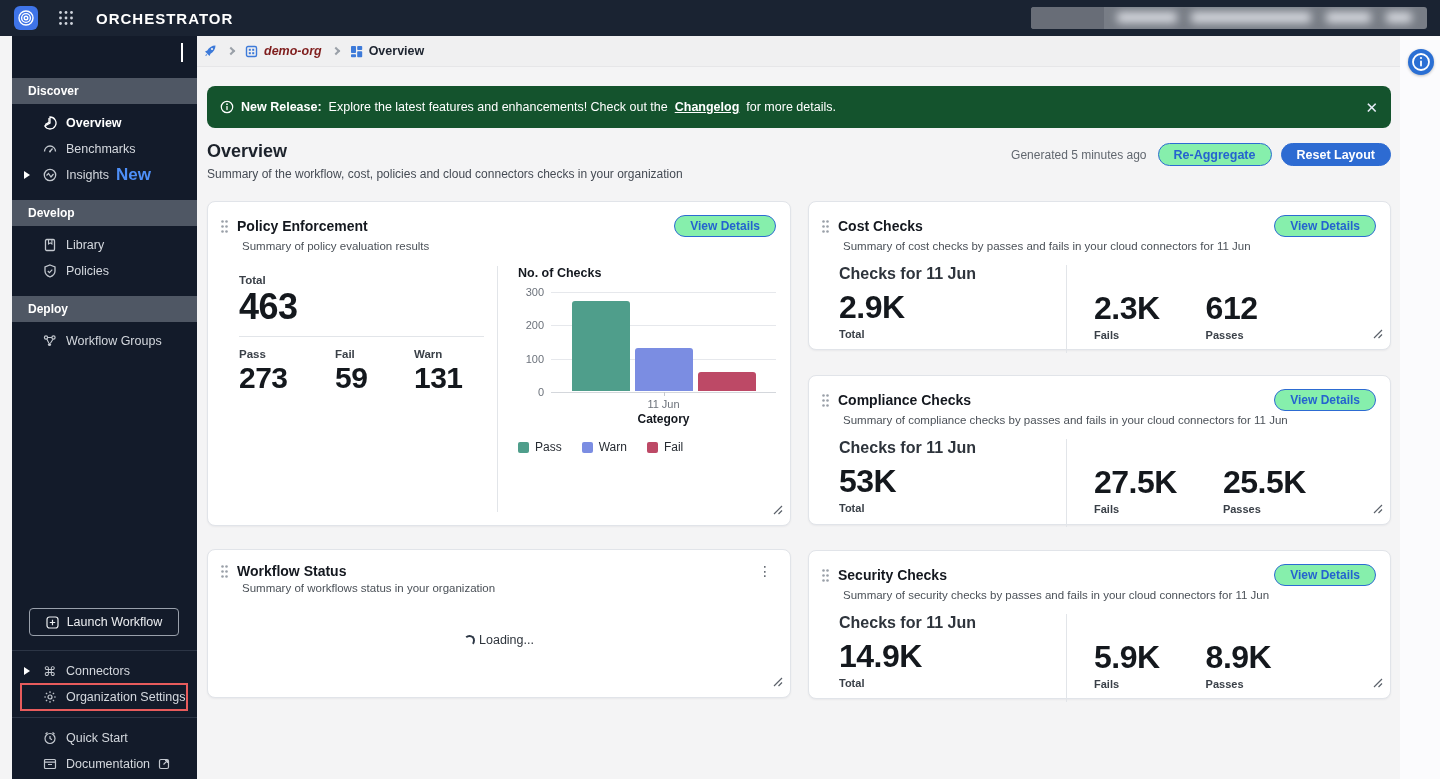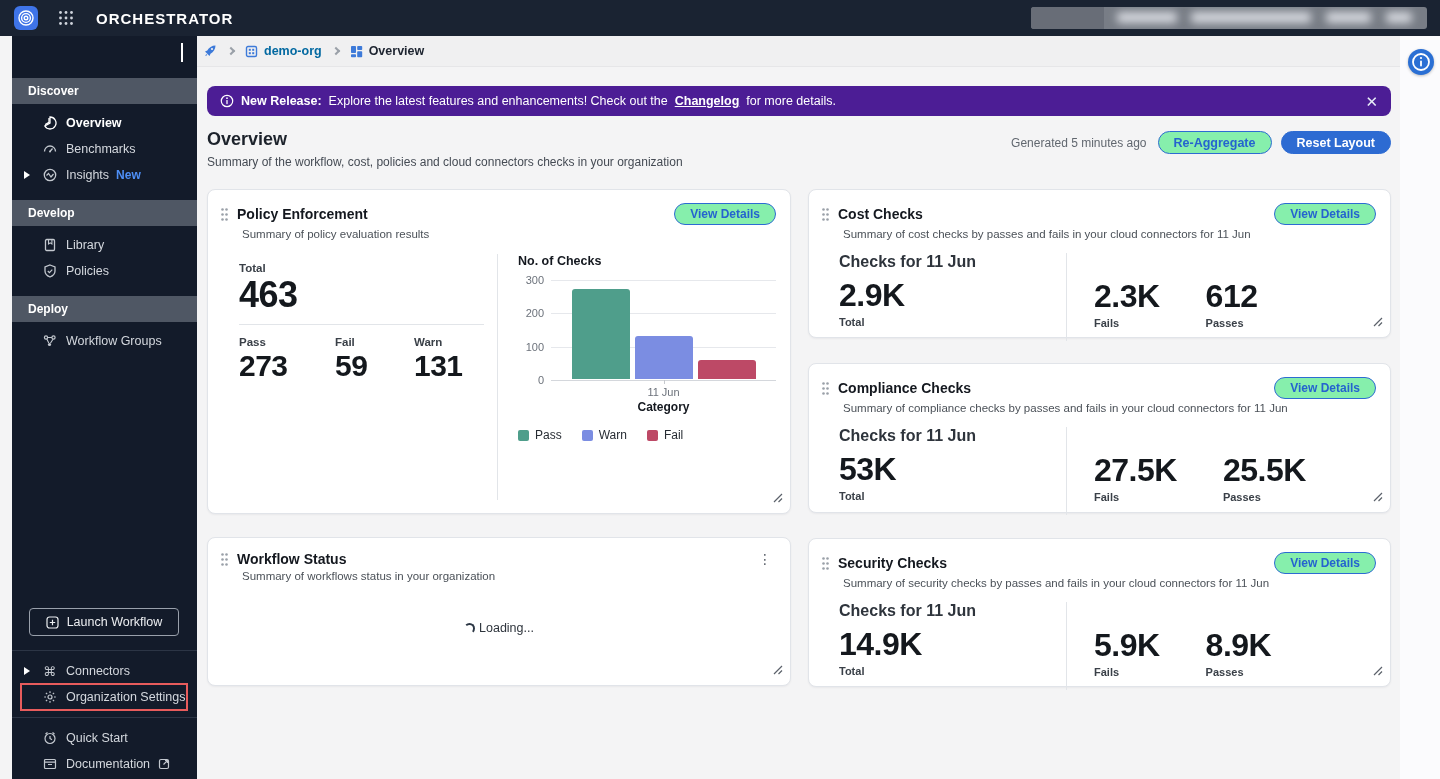--- a/index.html
+++ b/index.html
@@ -19,43 +19,43 @@
   .sidebar { position:absolute; top:36px; left:12px; width:185px; height:743px; background:#131b2a; display:flex; flex-direction:column; z-index:40;justify-content:space-between; }
   .sb-collapse { height:32px; display:flex; align-items:center; justify-content:flex-end; padding-right:14px; }
   .chev-left { width:8px; height:8px; border-left:2px solid #fff; border-bottom:2px solid #fff; transform:rotate(45deg); }
   .sb-section-hd { background:#4f5764; color:#fff; font-size:12px; font-weight:700; height:26px; display:flex; align-items:center; padding-left:16px; margin-top:10px; }
   .sb-section-hd:first-of-type { margin-top:2px; }
   .sb-items { padding:6px 0 2px; }
   .sb-item { height:26px; display:flex; align-items:center; padding-left:30px; color:#d4d8de; font-size:12.5px; cursor:pointer; position:relative; }
   .sb-item .caret { position:absolute; left:12px; width:0; height:0; border-left:6px solid #fff; border-top:4px solid transparent; border-bottom:4px solid transparent; }
   .sb-item .ic { width:15px; height:15px; margin-right:9px; display:flex; align-items:center; justify-content:center; flex:none; }
   .sb-item.active { color:#fff; font-weight:700; }
-  .badge-new { color:#4e8ff7; font-size:12px; font-weight:700; margin-left:7px; }
+  .badge-new { color:#4e8ff7; font-size:17px; font-weight:700; margin-left:7px; }
   .sb-bottom { margin-top:auto; }
   .launch-btn { margin:0 17px 14px; height:28px; border:1px solid #99a0ab; border-radius:4px; background:transparent; color:#eceef1; font-size:12.5px; display:flex; align-items:center; justify-content:center; gap:8px; width:150px; cursor:pointer; font-family:inherit; }
   .sb-div { border-top:1px solid #2c3545; }
   .sb-footer-grp { padding:7px 0; }
   .hl-red { position:relative; }
   .hl-red::after { content:""; position:absolute; left:8px; right:9px; top:-1px; bottom:-1px; border:2px solid #e85c5c; pointer-events:none; }
   .ext-ic { margin-left:8px; display:flex; }
 
   
   .main { position:absolute; top:36px; left:185px; right:0; bottom:0; background:#f4f4f5; }
   .crumbbar { height:31px; background:#f0f0f1; border-bottom:1px solid #e6e6e8; display:flex; align-items:center; padding-left:18px; gap:9px; }
   .crumb { display:flex; align-items:center; gap:6px; font-size:12.5px; }
-  .crumb a { color:#0369a1; text-decoration:none; font-weight:600; }
+  .crumb a { color:#7f1d1d; text-decoration:none; font-weight:600;font-style:italic; }
   .crumb.current { color:#1d2430; font-weight:700; }
   .chev-sep { width:6px; height:6px; border-right:2px solid #9aa0a8; border-top:2px solid #9aa0a8; transform:rotate(45deg); margin:0 2px; }
   .gutter { position:absolute; top:0; right:0; width:40px; height:100%; background:#fbfbfd; }
   .help-fab { position:absolute; top:13px; right:6px; width:26px; height:26px; border-radius:50%; background:#2a6fd4; border:none; display:flex; align-items:center; justify-content:center; cursor:pointer; box-shadow:0 1px 3px rgba(0,0,0,.25); z-index:60; }
 
   .content { padding:19px 49px 0 22px; }
 
   
-  .banner { height:30px; background:#4c1d95; border-radius:8px; display:flex; align-items:center; padding:0 13px; color:#fff; font-size:12.5px; gap:7px; }
+  .banner { height:42px; background:#14532d; border-radius:8px; display:flex; align-items:center; padding:0 13px; color:#fff; font-size:12.5px; gap:7px; }
   .banner b { font-weight:700; }
   .banner a { color:#fff; font-weight:600; text-decoration:underline; cursor:pointer; }
   .banner .spacer { flex:1; }
   .banner .close { background:none; border:none; color:#e8edf8; font-size:15px; cursor:pointer; line-height:1; font-family:inherit; }
 
   
   .page-hd { display:flex; align-items:flex-start; margin-top:13px; }
   .page-title { font-size:18px; font-weight:700; color:#1c222b; }
   .page-sub { font-size:12px; color:#454b54; margin-top:5px; }
   .hd-right { margin-left:auto; display:flex; align-items:center; gap:9px; margin-top:2px; }

